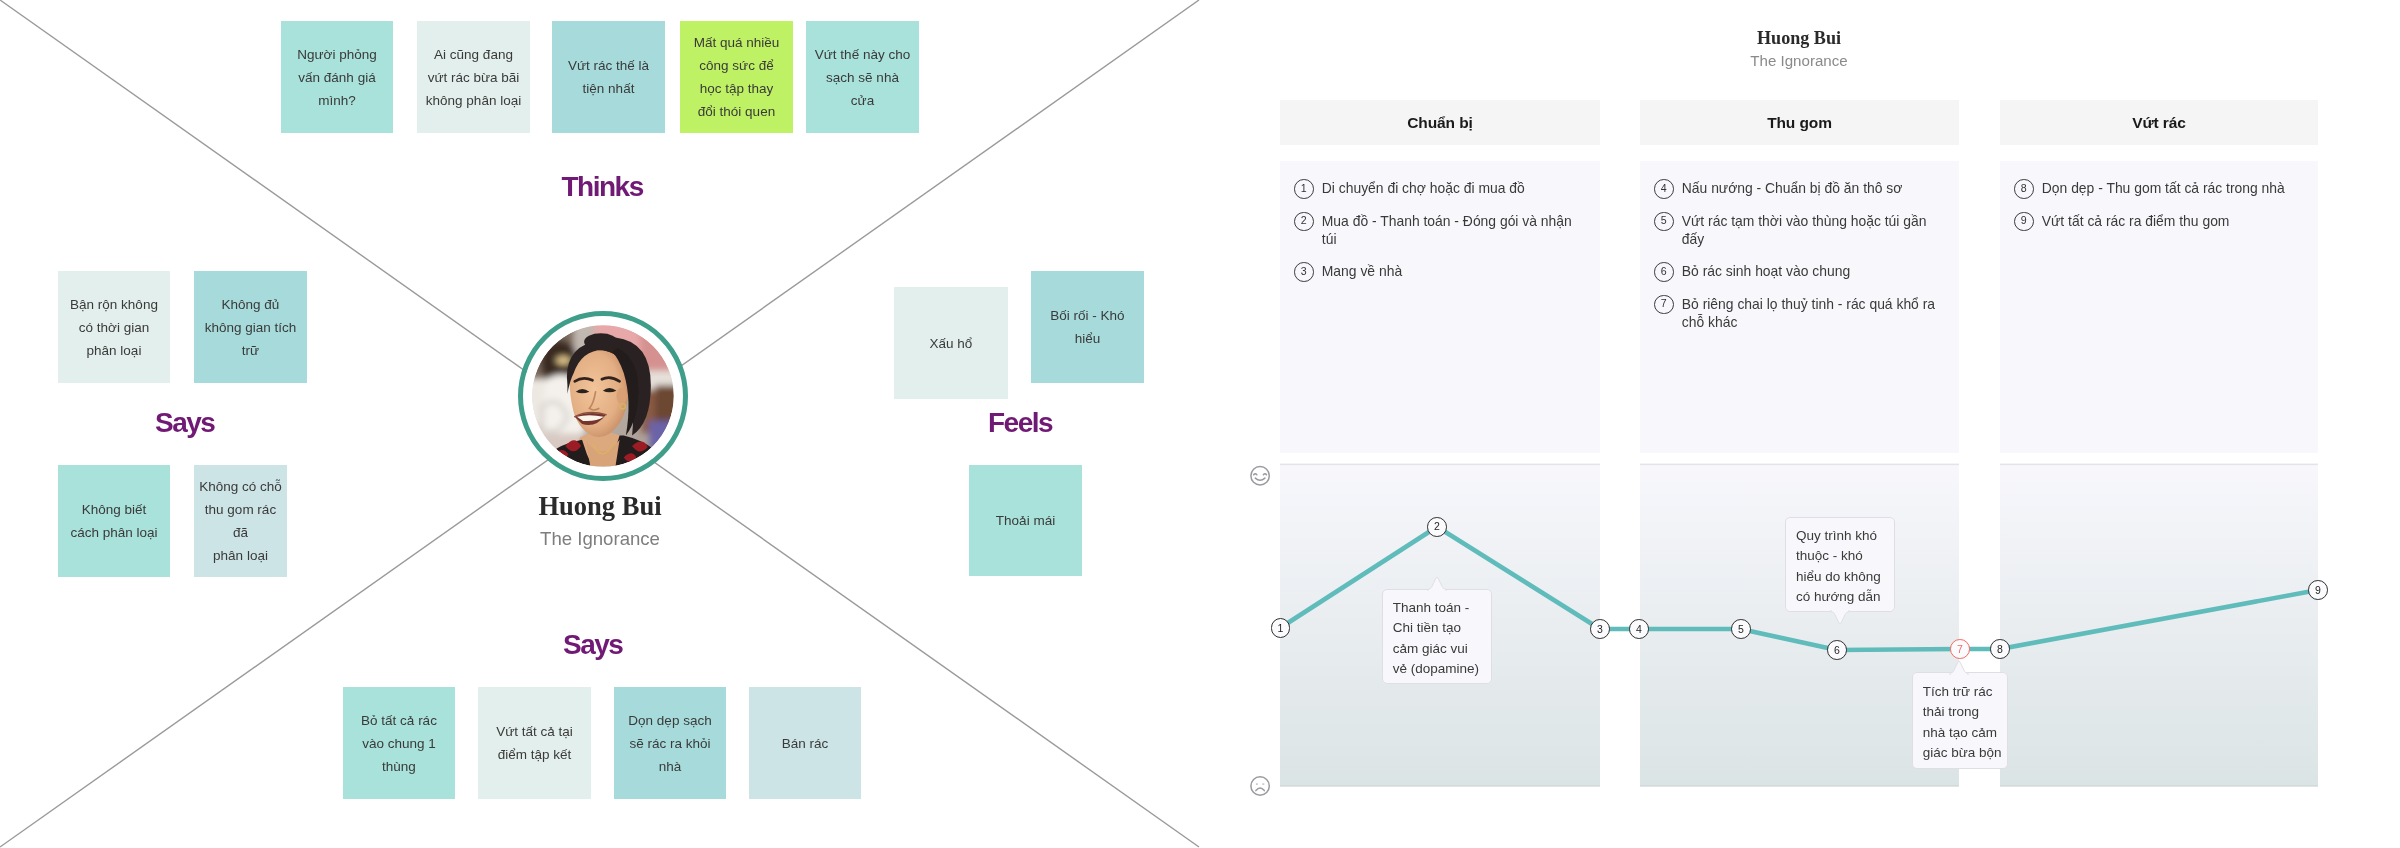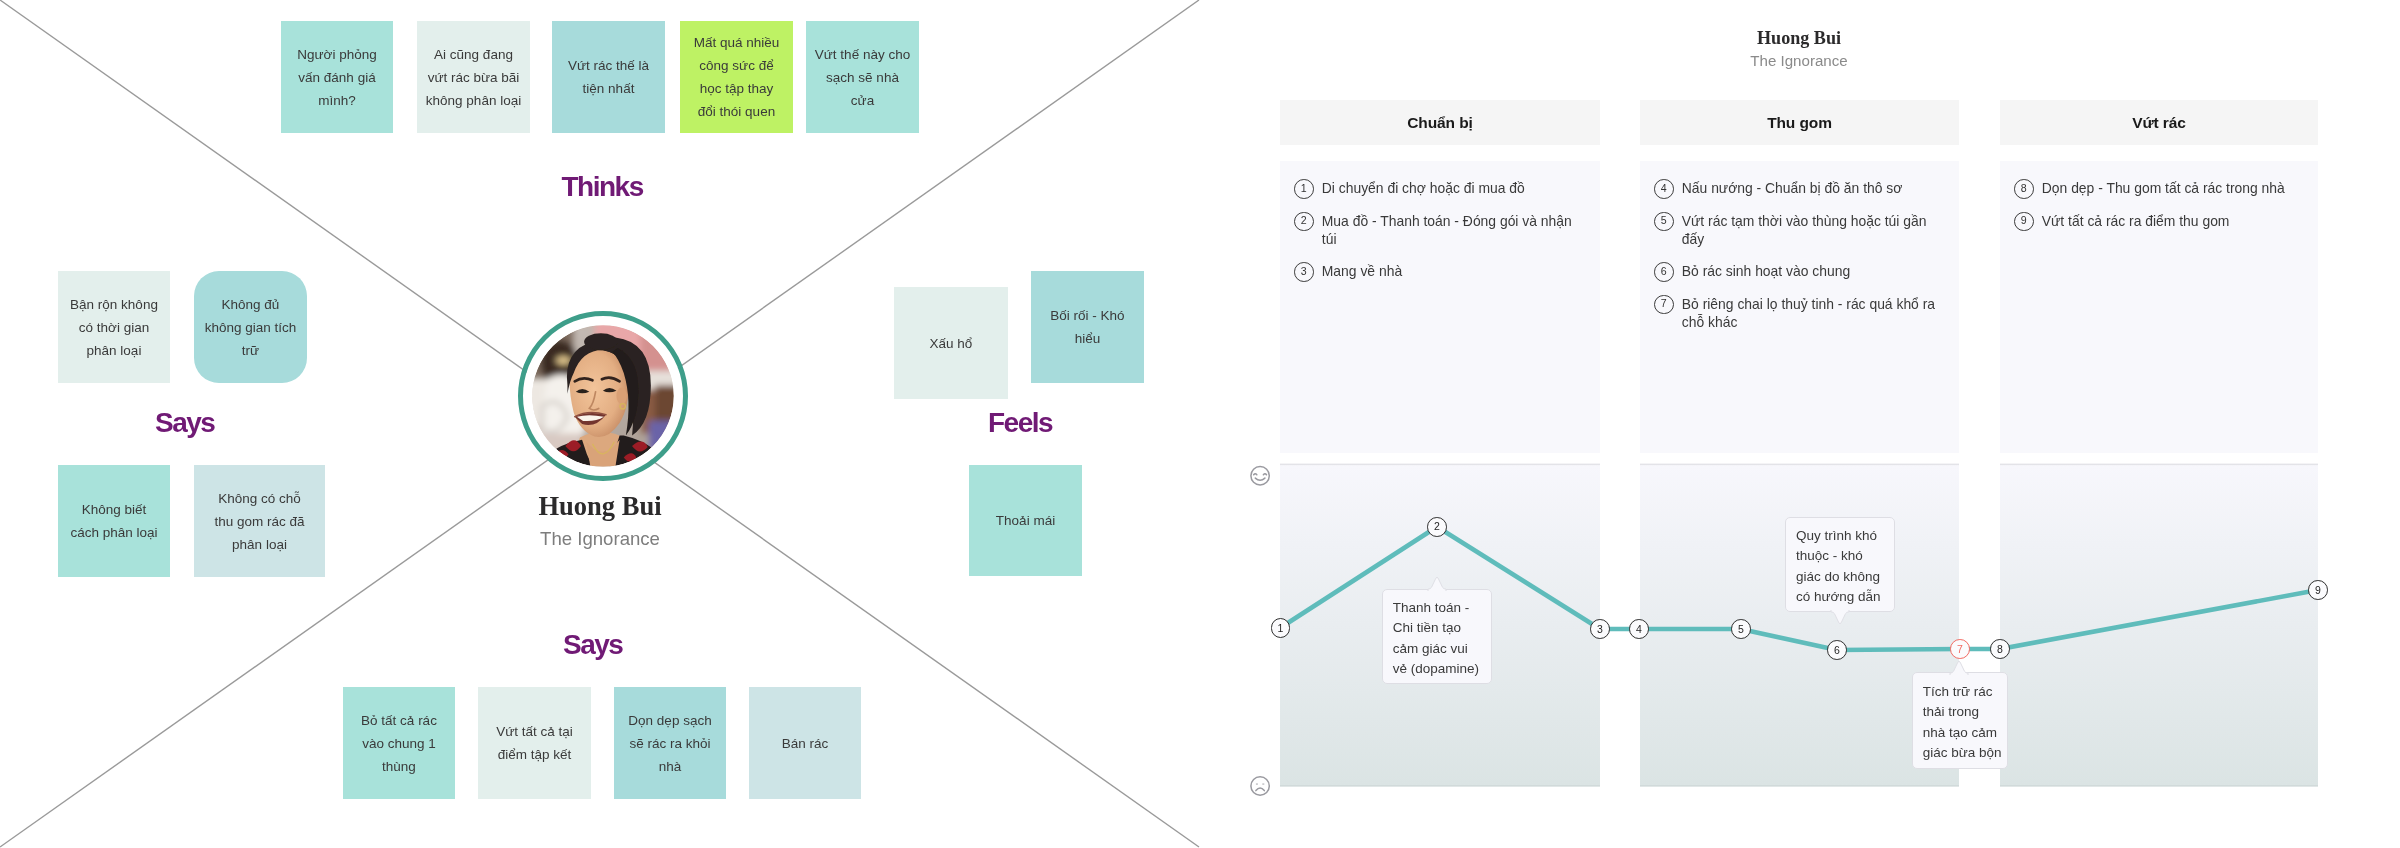--- a/index.html
+++ b/index.html
@@ -80,26 +80,26 @@
         <div class="note" style="left: 680px; top: 21px; width: 113px; height: 112px; background: #bef264;">Mất quá nhiều
 công sức để
 học tập thay
 đổi thói quen</div>
         <div class="note" style="left: 806px; top: 21px; width: 113px; height: 112px; background: rgb(168, 226, 218);">Vứt thế này cho
 sạch sẽ nhà
 cửa</div>
         <div class="note" style="left: 58px; top: 271px; width: 112px; height: 112px; background: rgb(227, 239, 236);">Bận rộn không
 có thời gian
 phân loại</div>
-        <div class="note" style="left: 194px; top: 271px; width: 113px; height: 112px; background: rgb(167, 219, 219); border-radius: 25px;">Không đủ
+        <div class="note" style="left: 194px; top: 271px; width: 113px; height: 112px; background: rgb(167, 219, 219);">Không đủ
 không gian tích
 trữ</div>
         <div class="note" style="left: 58px; top: 465px; width: 112px; height: 112px; background: rgb(168, 226, 218);">Không biết
 cách phân loại</div>
-        <div class="note" style="left: 194px; top: 465px; width: 131px; height: 112px; background: rgb(205, 228, 230); text-align: center;">Không có chỗ
+        <div class="note" style="left: 194px; top: 465px; width: 93px; height: 112px; background: rgb(205, 228, 230); text-align: center;">Không có chỗ
 thu gom rác đã
 phân loại</div>
         <div class="note" style="left: 894px; top: 271px; width: 114px; height: 112px; background: rgb(227, 239, 236); margin-top: 16px;">Xấu hổ</div>
         <div class="note" style="left: 1031px; top: 271px; width: 113px; height: 112px; background: rgb(167, 219, 219);">Bối rối - Khó
 hiểu</div>
         <div class="note" style="left: 969px; top: 465px; width: 113px; height: 111px; background: rgb(168, 226, 218);">Thoải mái</div>
         <div class="note" style="left: 343px; top: 687px; width: 112px; height: 112px; background: rgb(168, 226, 218);">Bỏ tất cả rác
 vào chung 1
 thùng</div>
         <div class="note" style="left: 478px; top: 687px; width: 113px; height: 112px; background: rgb(227, 239, 236);">Vứt tất cả tại
@@ -269,21 +269,21 @@
       <div id="tips">
           <div class="tip" style="left: 141.7px; top: 133.5px; width: 110px; height: 95.5px;">Thanh toán -
 Chi tiền tạo
 cảm giác vui
 vẻ (dopamine)</div>
           <svg width="24" height="15" viewBox="0 0 24 15" class="tip-arrow" style="left: 184.5px; top: 120.9px;">
             <path fill="#F8F8FC" stroke="#DEDEE4" stroke-width="1" stroke-linejoin="round" d="M3.0 13.1 Q5.4 13.1 6.5 11.3 L10.9 2.1 Q12 0.4 13.1 2.1 L17.5 11.3 Q18.6 13.1 21.0 13.1 L21.0 16 L3.0 16 Z"></path>
           </svg>
           <div class="tip" style="left: 544.9px; top: 61.5px; width: 110px; height: 95.5px;">Quy trình khó
 thuộc - khó
-giác do không
+hiểu do không
 có hướng dẫn</div>
           <svg width="24" height="15" viewBox="0 0 24 15" class="tip-arrow" style="left: 588.3px; top: 154.6px;">
             <path fill="#F8F8FC" stroke="#DEDEE4" stroke-width="1" stroke-linejoin="round" d="M3.0 1.9 Q5.4 1.9 6.5 3.7 L10.9 12.9 Q12 14.6 13.1 12.9 L17.5 3.7 Q18.6 1.9 21.0 1.9 L21.0 -1 L3.0 -1 Z"></path>
           </svg>
           <div class="tip" style="left: 671.7px; top: 217.4px; width: 96.5px; height: 96.5px;">Tích trữ rác
 thải trong
 nhà tạo cảm
 giác bừa bộn</div>
           <svg width="24" height="15" viewBox="0 0 24 15" class="tip-arrow" style="left: 706.5px; top: 204.8px;">
             <path fill="#F8F8FC" stroke="#DEDEE4" stroke-width="1" stroke-linejoin="round" d="M3.0 13.1 Q5.4 13.1 6.5 11.3 L10.9 2.1 Q12 0.4 13.1 2.1 L17.5 11.3 Q18.6 13.1 21.0 13.1 L21.0 16 L3.0 16 Z"></path>

